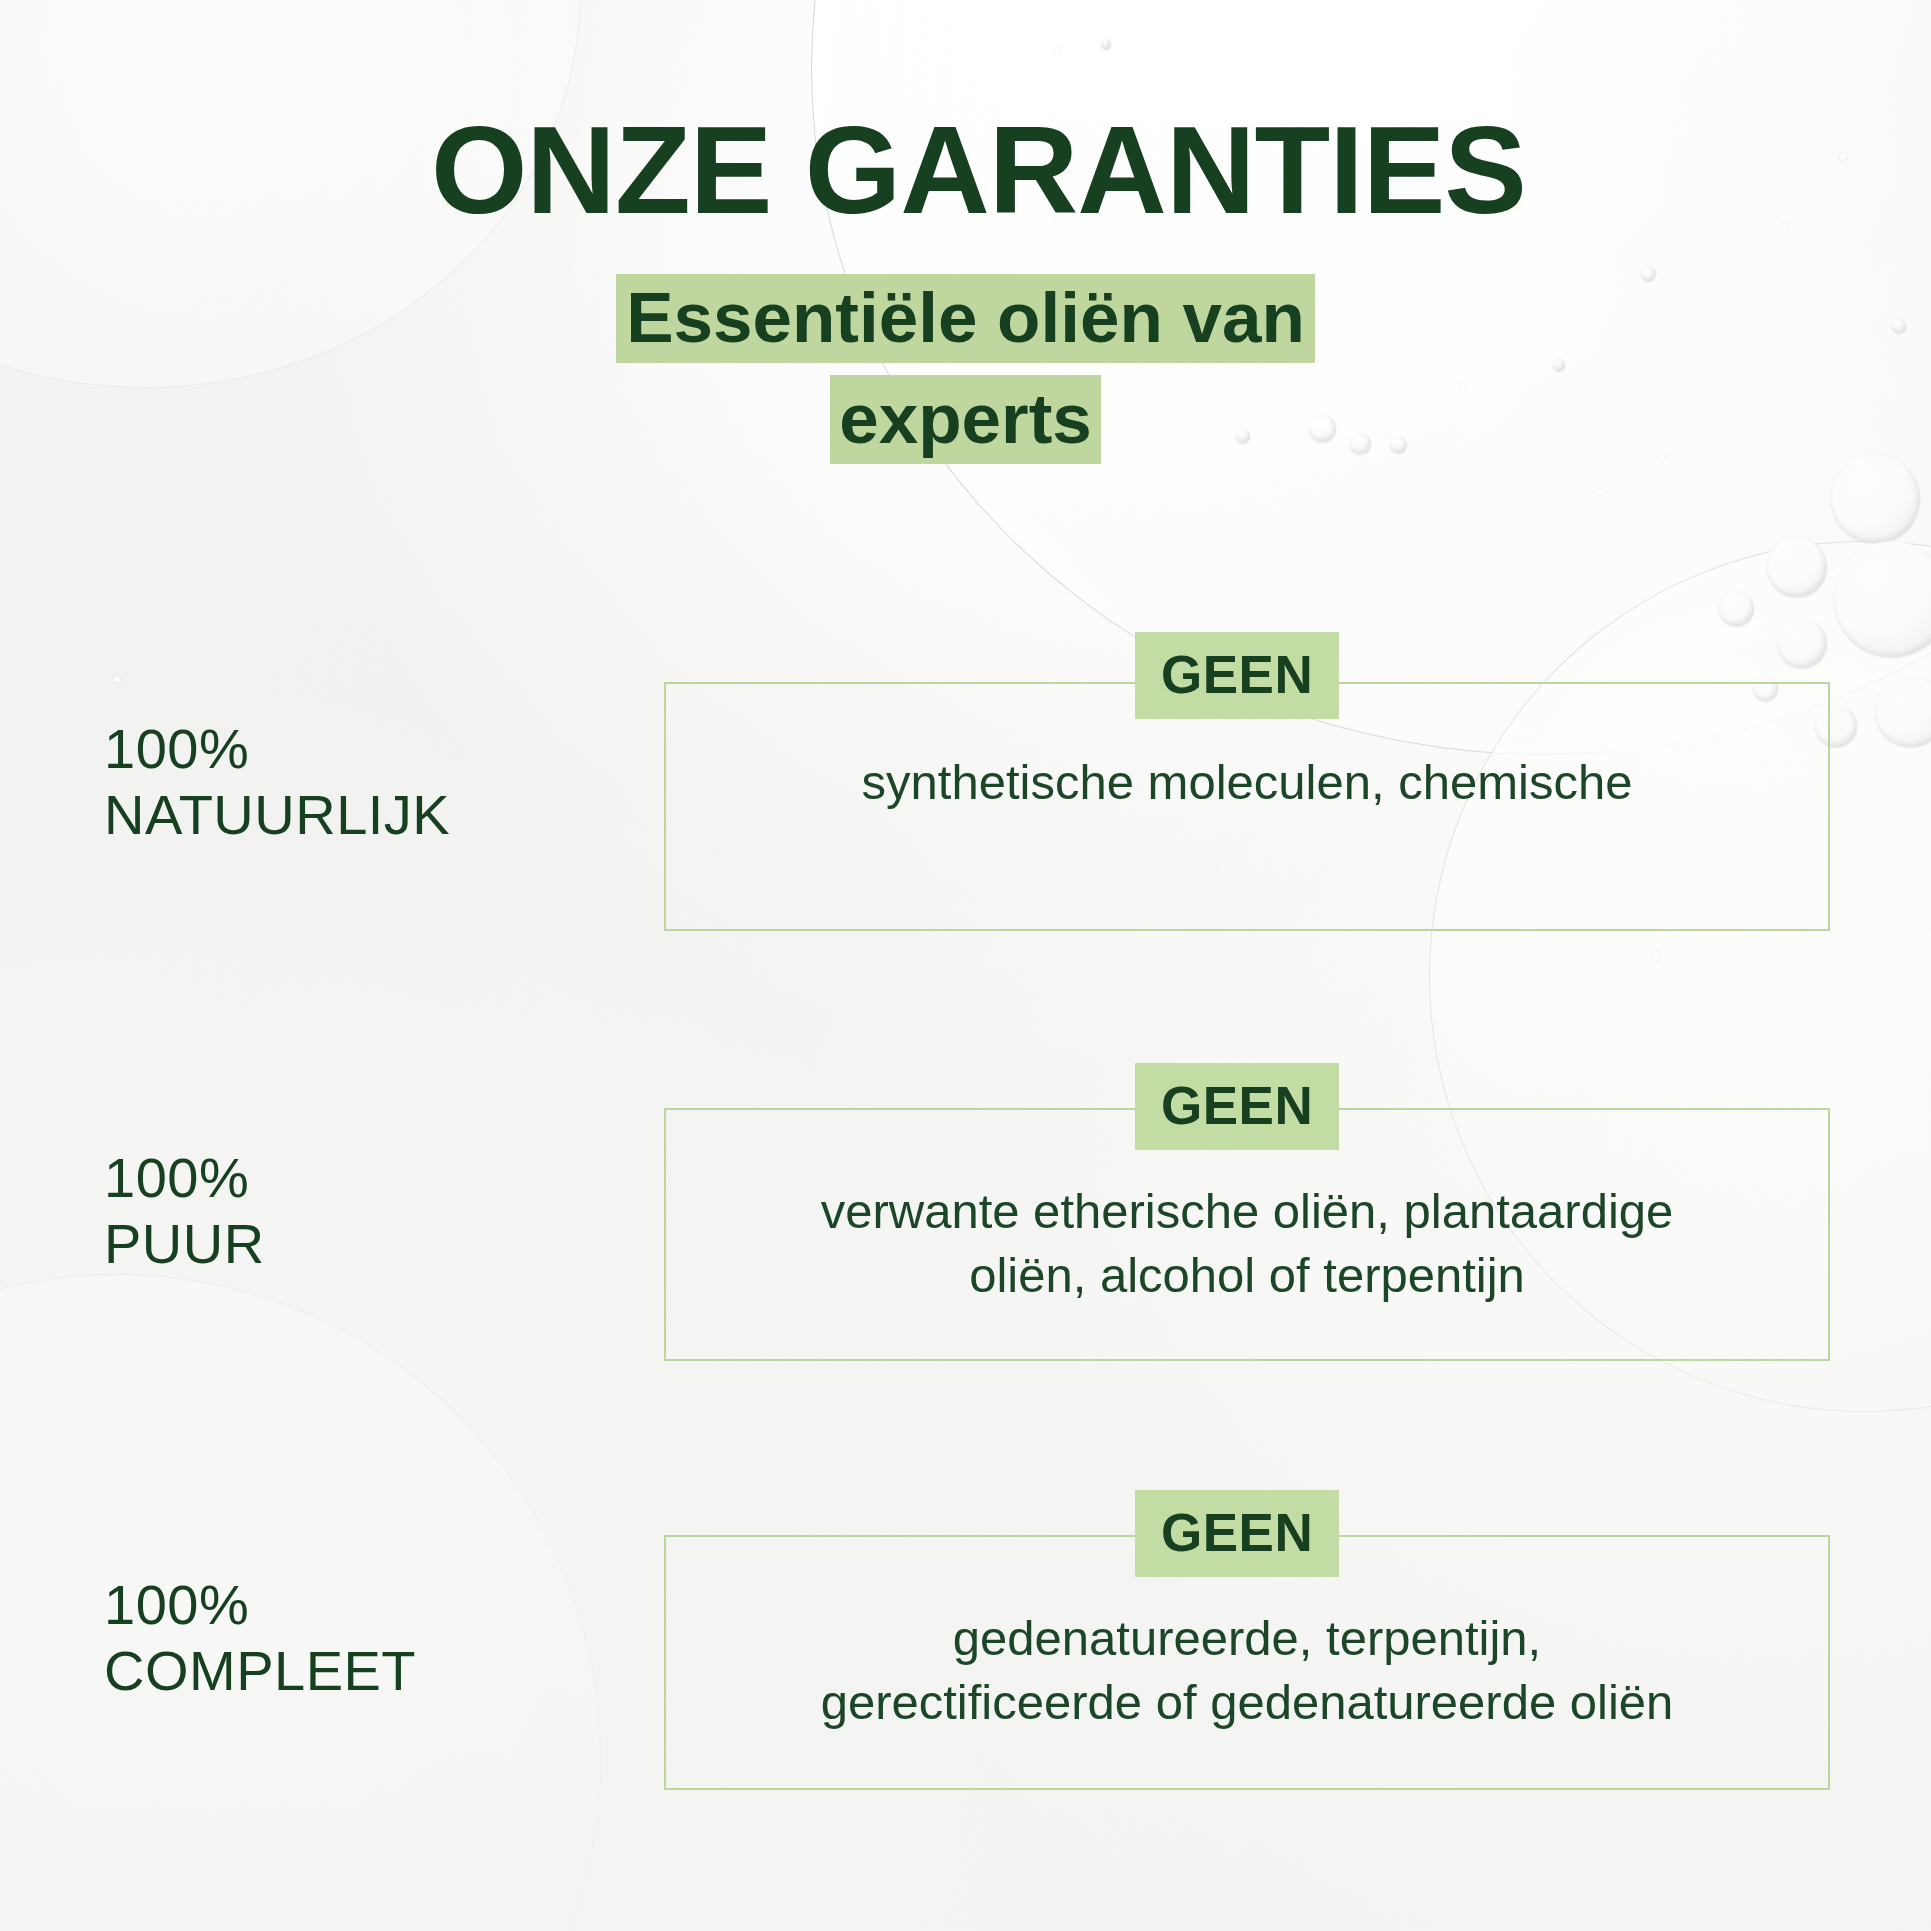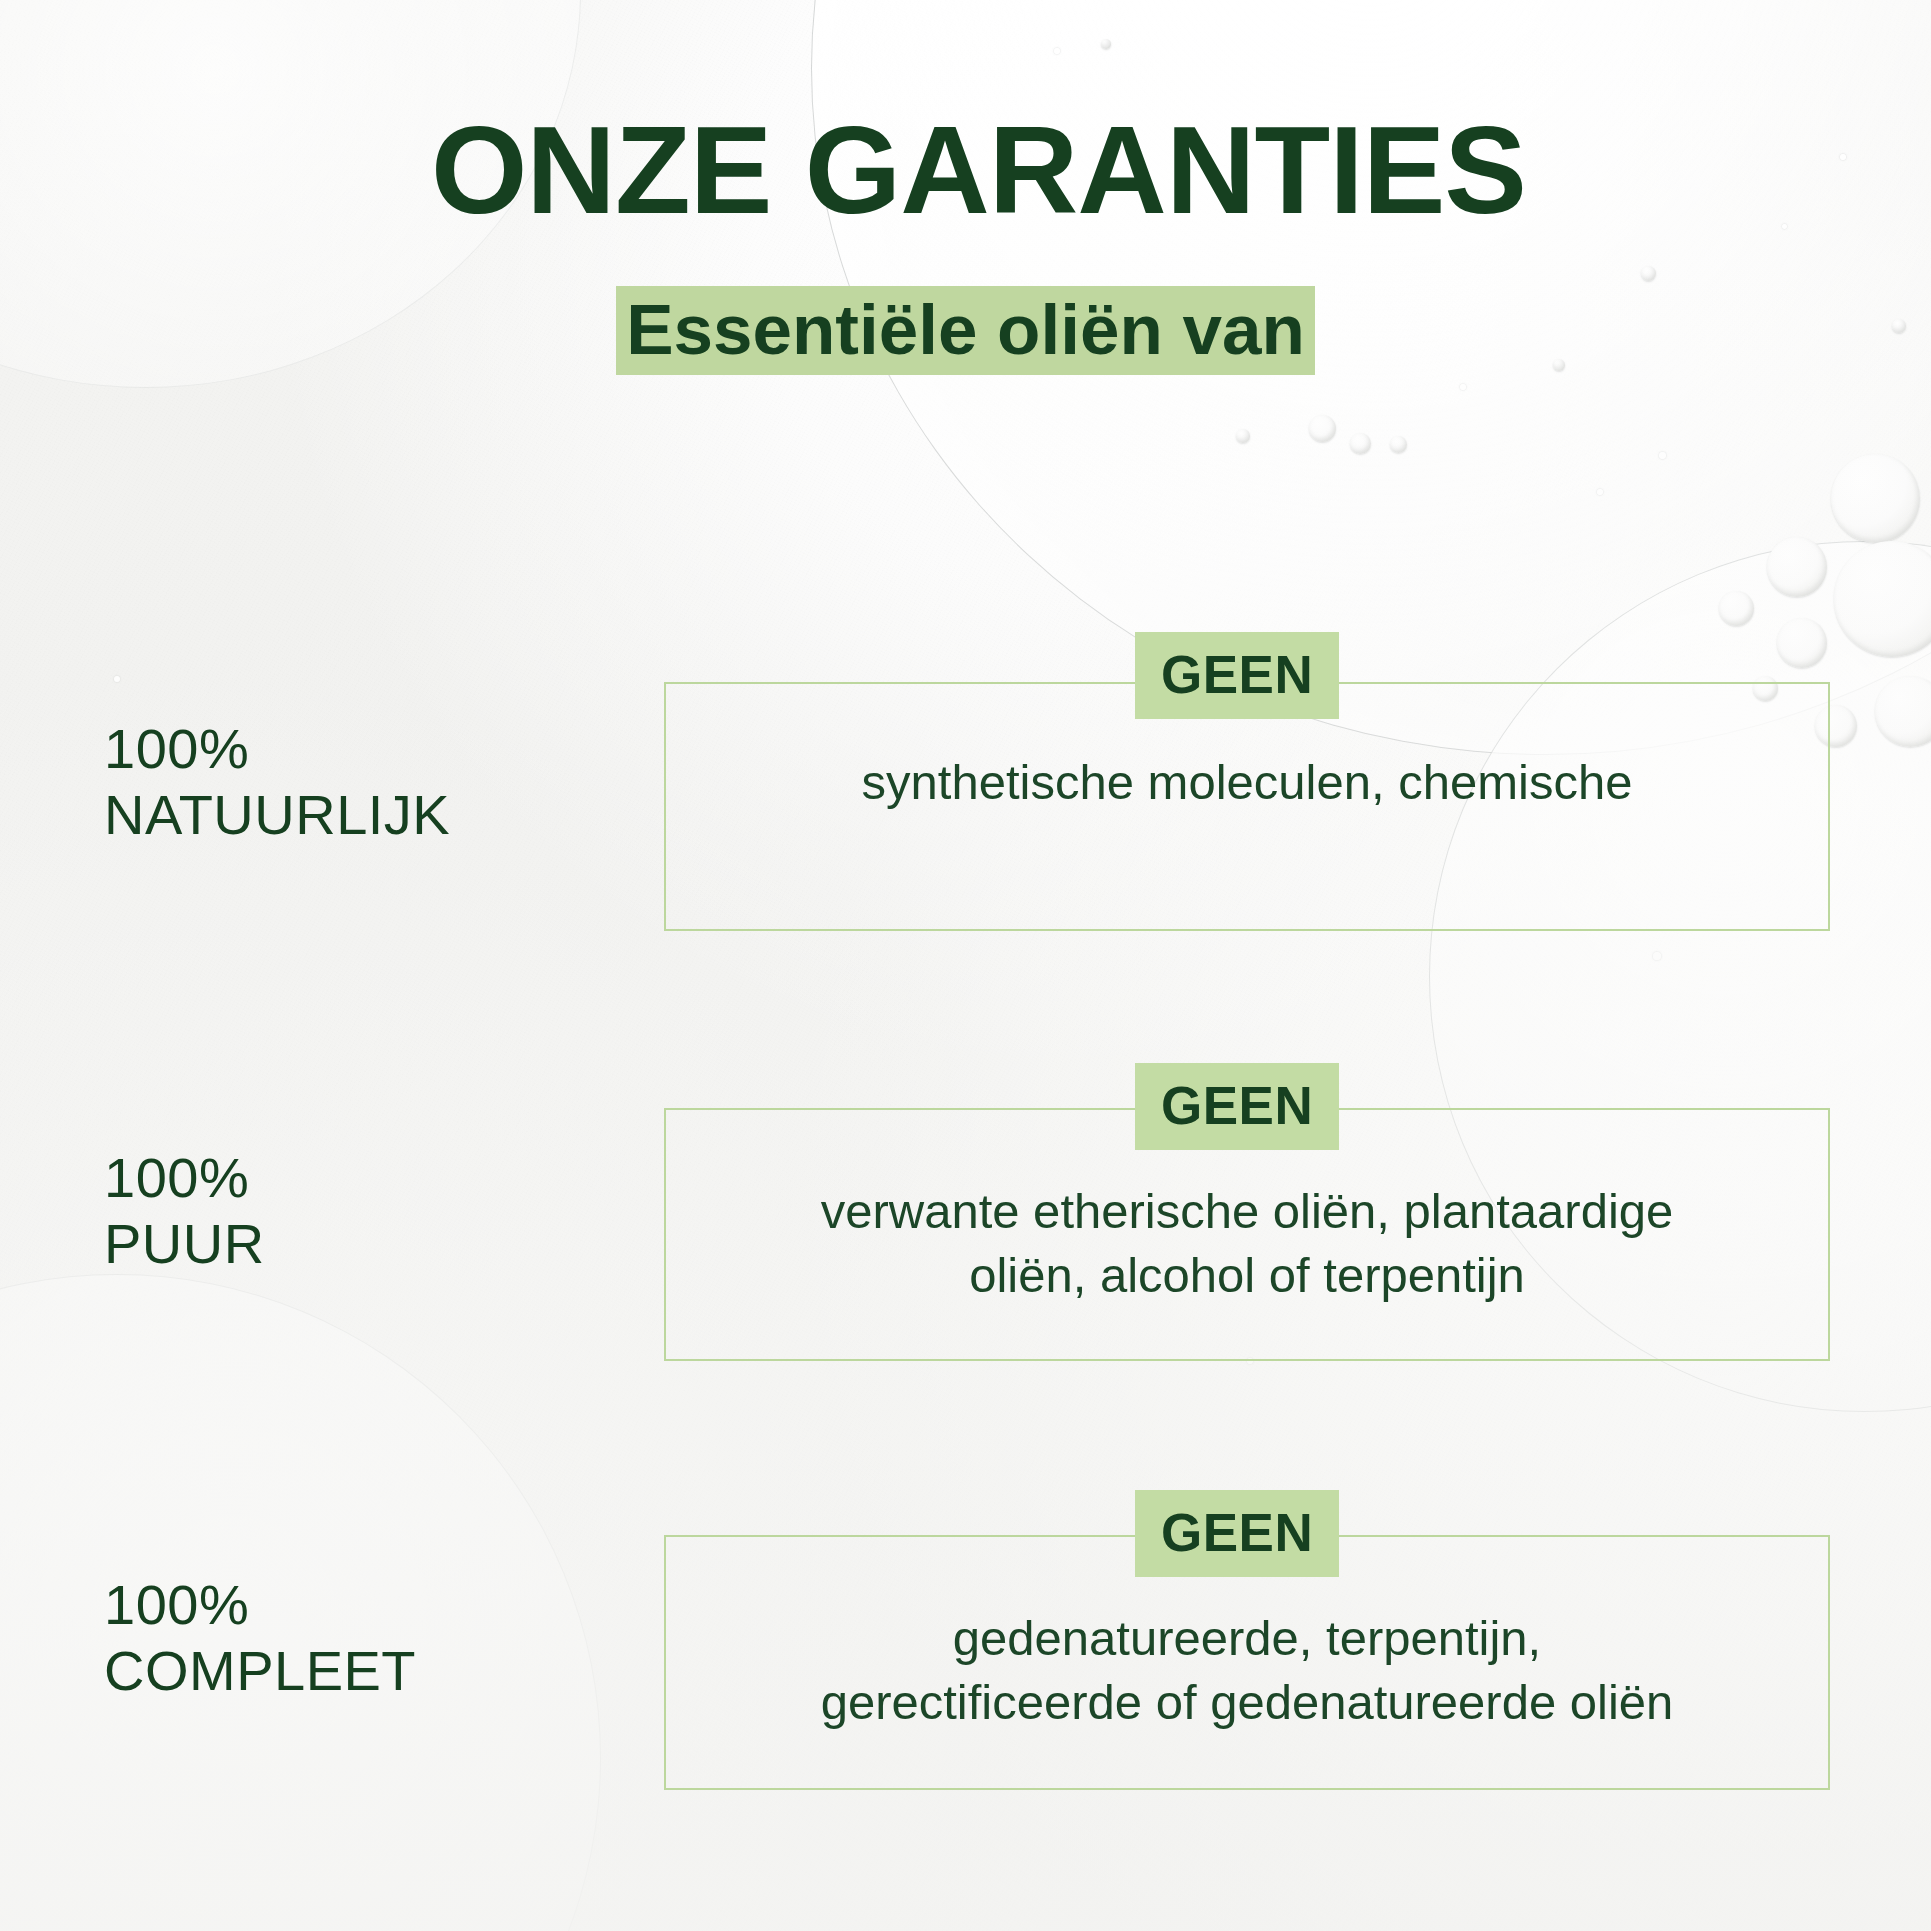--- a/index.html
+++ b/index.html
@@ -112,21 +112,21 @@
     color: #164020;
     font-size: 124px;
     line-height: 1.0;
     font-weight: bold;
     letter-spacing: -1px;
     white-space: nowrap;
   }
 
   .subtitle {
     position: absolute;
-    top: 280px;
+    top: 268px;
     left: 386px;
     width: 1159px;
     text-align: center;
     font-size: 71px;
     line-height: 1.42;
     font-weight: bold;
     color: #164020;
   }
   .subtitle .hl {
     background: #bfd79f;
@@ -222,20 +222,21 @@
   <div class="spk" style="left:1054px; top:48px; width:5.8px; height:5.8px;"></div>
 
   <div class="veil"></div>
 
   <div id="content">
 
     <div class="title">ONZE GARANTIES</div>
 
     <div class="subtitle">
       <span class="hl">Essentiële oliën van</span><br>
+      <span class="hl">experts</span>
     </div>
 
     <div class="row" style="top:0;">
       <div class="row-label" style="top:716px;">
         <span>100%</span><br>
         <span>NATUURLIJK</span>
       </div>
 
       <div class="claim-box" style="left:664px; top:682px; width:1166px; height:249px;"></div>
 

